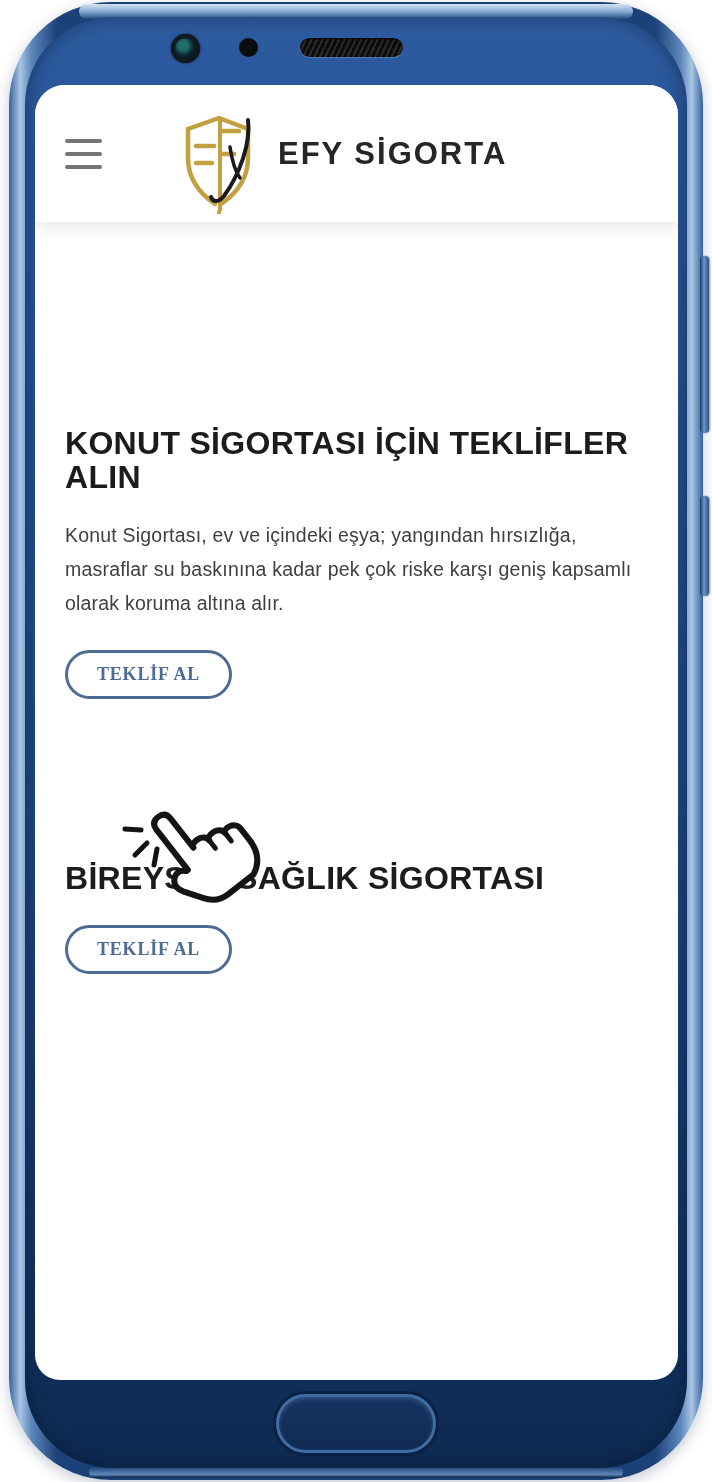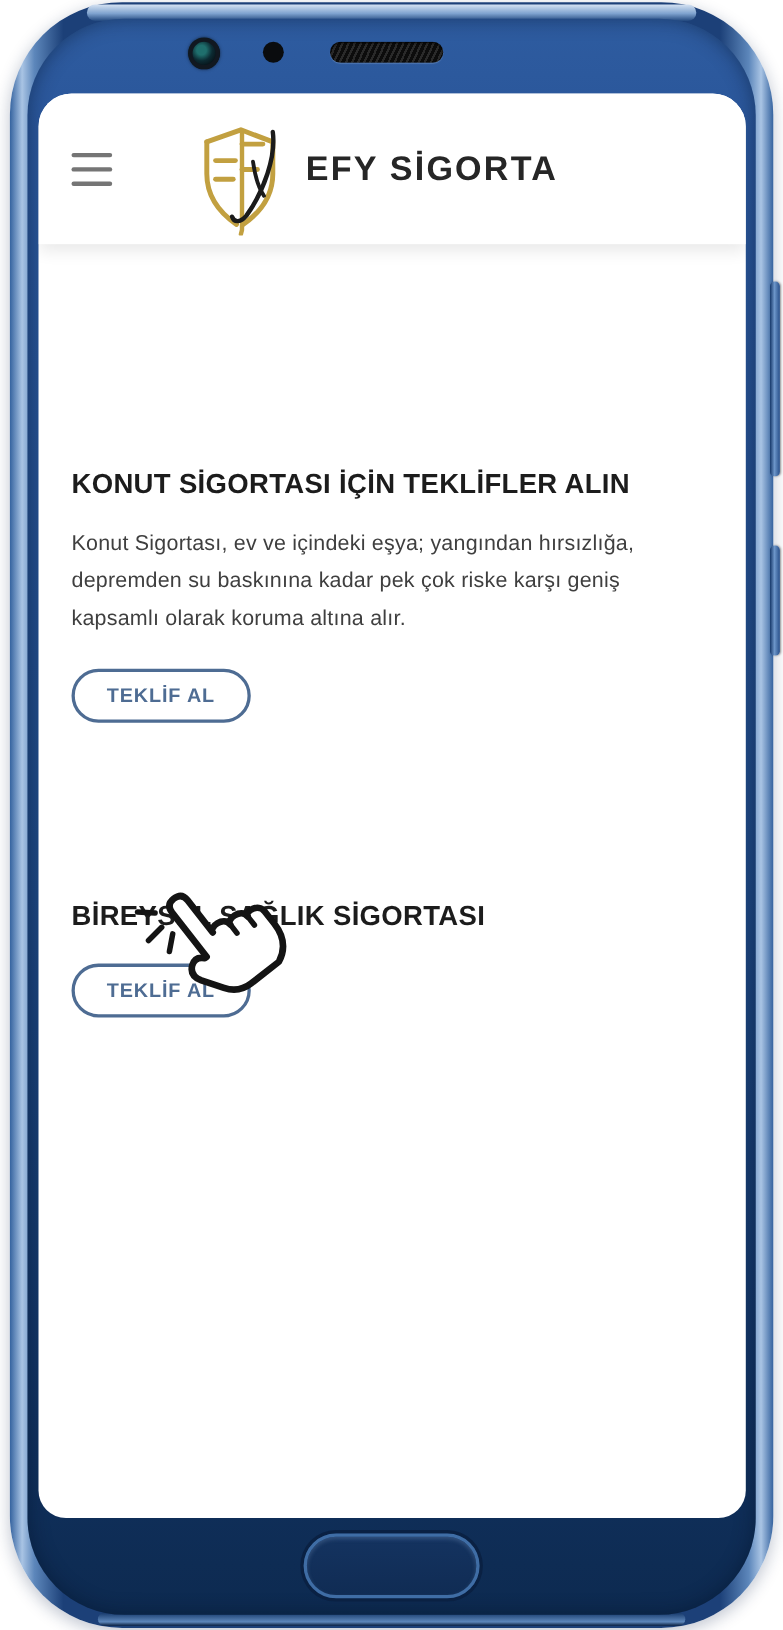--- a/index.html
+++ b/index.html
@@ -96,31 +96,31 @@
   .brand { display: flex; align-items: center; margin-left: 72px; cursor: pointer; }
   .brand-logo { width: 90px; height: 106px; margin-top: 14px; }
   .brand-text {
     margin-left: 14px; font-size: 31px; font-weight: 700; color: #262626;
     letter-spacing: 2px; white-space: nowrap;
   }
 
   .content { padding: 205px 32px 0 30px; position: relative; }
 
   .section-title {
-    font-size: 25px; line-height: 1.06; font-weight: 800;
+    font-size: 32px; line-height: 1.06; font-weight: 800;
     color: var(--heading,#1c1c1c); letter-spacing: .3px;
   }
   .section-body {
     margin-top: 23px; font-size: 19.5px; line-height: 1.76;
     color: var(--body-text,#3f3f3f); letter-spacing: .2px; max-width: 583px;
   }
   .cta-button {
     margin-top: 29px; display: inline-block; background: #fff;
     border: 3px solid var(--accent,#4e6c93); color: var(--accent,#4e6c93);
-    font-family: Liberation Sans, sans-serif;
+    font-family: Liberation Serif, serif;
     font-size: 18px; font-weight: 700; letter-spacing: .8px;
     padding: 0 29px; height: 49px; line-height: 43px;
     border-radius: 26px; cursor: pointer;
   }
   .section + .section { margin-top: 163px; }
 
   .tap-icon { position: absolute; left: 73px; top: 563px; z-index: 5; pointer-events: none; }
 </style>
 </head>
 <body>
@@ -161,21 +161,21 @@
               </g>
             </svg>
             <span class="brand-text">EFY SİGORTA</span>
           </div>
         </header>
 
         <main class="content">
 
           <section class="section">
             <h1 class="section-title">KONUT SİGORTASI İÇİN TEKLİFLER ALIN</h1>
-            <p class="section-body">Konut Sigortası, ev ve içindeki eşya; yangından hırsızlığa, depremden su baskınına kadar pek çok riske karşı geniş kapsamlı olarak koruma altına alır.</p>
+            <p class="section-body">Konut Sigortası, ev ve içindeki eşya; yangından hırsızlığa, masraflar su baskınına kadar pek çok riske karşı geniş kapsamlı olarak koruma altına alır.</p>
             <button class="cta-button">TEKLİF AL</button>
           </section>
 
           <section class="section">
             <h1 class="section-title">BİREYSEL SAĞLIK SİGORTASI</h1>
             <button class="cta-button">TEKLİF AL</button>
           </section>
 
           <svg class="tap-icon" width="180" height="140" viewBox="0 0 180 140" xmlns="http://www.w3.org/2000/svg">
 

